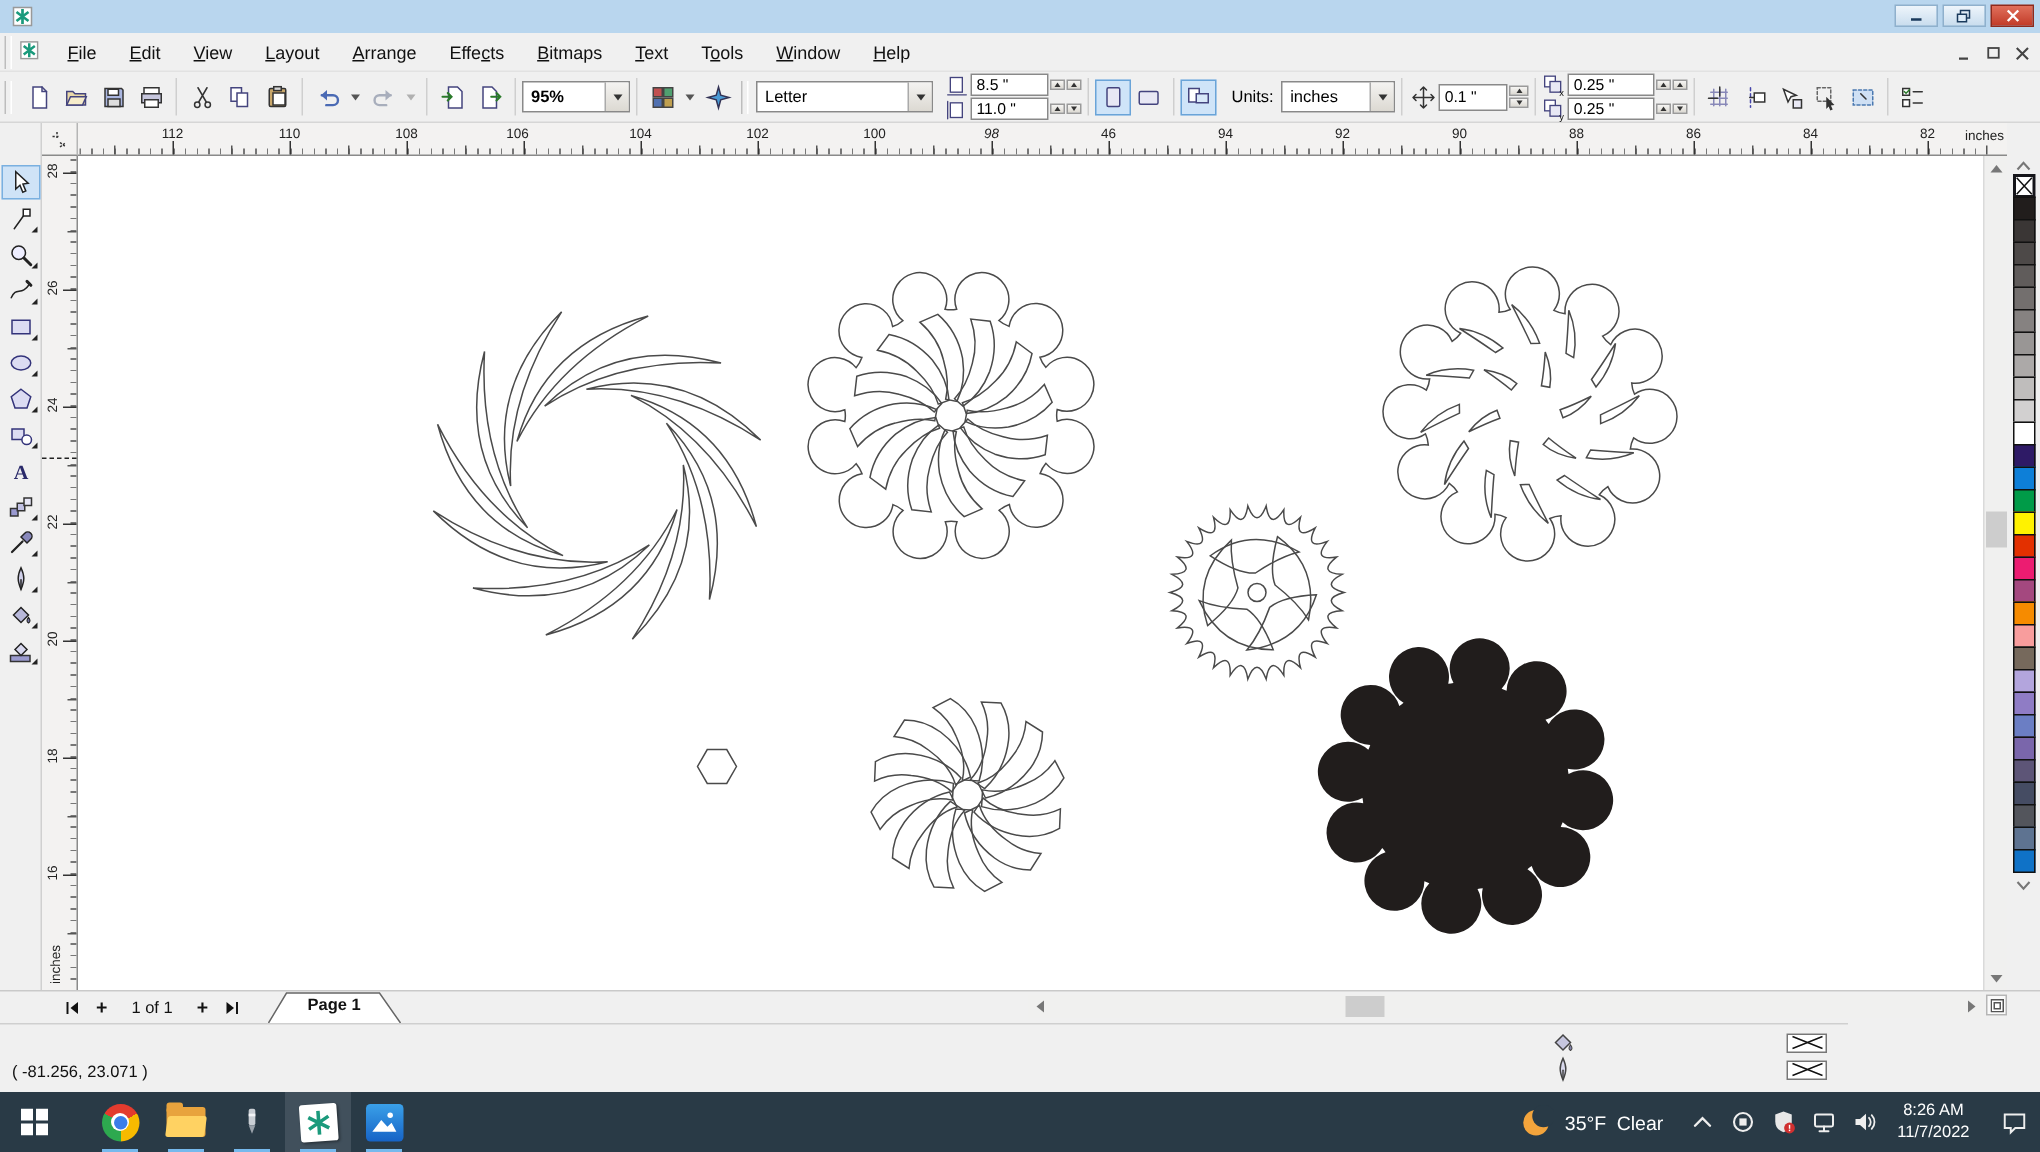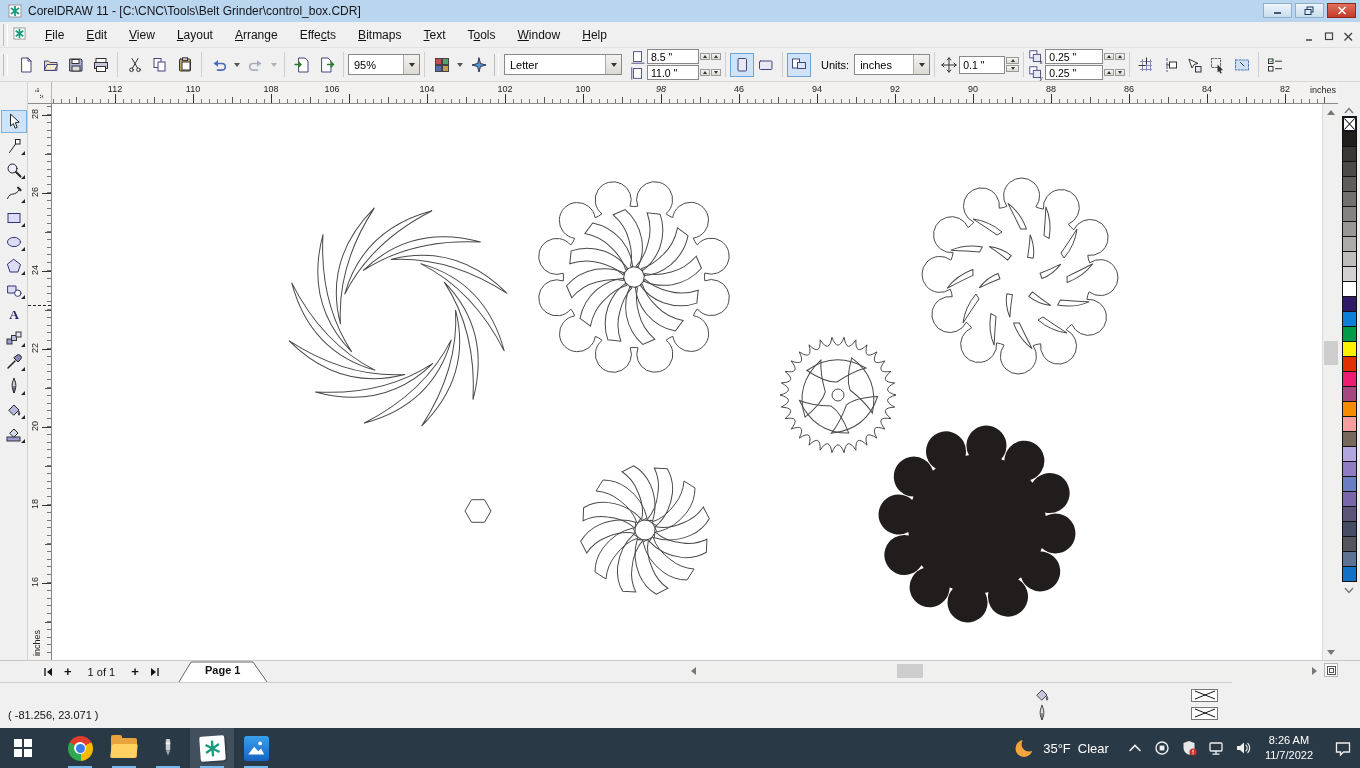--- a/index.html
+++ b/index.html
@@ -119,21 +119,20 @@
 
 <div class="screen">
 
   <div class="titlebar">
     <span class="appico">
       <svg width="14" height="14" viewBox="0 0 14 14">
           <rect x="1" y="1" width="12" height="12" fill="#fff" stroke="#999"></rect>
           <path d="M7 2 V12 M3 4 L11 10 M3 10 L11 4" stroke="#1b9a7c" stroke-width="1.8"></path>
         </svg>
     </span>
-    <span>CorelDRAW 11 - [C:\CNC\Tools\Belt Grinder\control_box.CDR]</span>
     <div class="win-controls">
       <div class="wbtn">
           <svg width="10" height="9" viewBox="0 0 10 9">
             <path d="M1 7 H8" stroke="#1a3a5c" stroke-width="1.6"></path>
           </svg>
         </div>
       <div class="wbtn">
           <svg width="11" height="10" viewBox="0 0 11 10">
             <rect x="3" y="1" width="6" height="5" fill="none" stroke="#1a3a5c"></rect>
             <rect x="1" y="3.5" width="6" height="5" fill="#dcebf7" stroke="#1a3a5c"></rect>
@@ -254,21 +253,21 @@
           </svg>
         </span>
         <span class="tb-btn">
           <svg width="18" height="18" viewBox="0 0 18 18" fill="none" stroke-linecap="round">
             <path d="M4 2 h6 l3 3 v11 H4 Z" fill="#fff" stroke="#44447e"></path>
             <path d="M9.5 8.5 h6 M13 6 L15.5 8.5 L13 11" stroke="#2a7a2a" stroke-width="1.4"></path>
           </svg>
         </span>
       </span>
     <span class="sep"></span>
-    <div class="combo" style="width:72px;">
+    <div class="combo" style="width:72px;font-weight:bold;">
       <span>95%</span>
       <span class="dd">
           <i></i>
         </span>
     </div>
     <span class="sep"></span>
     <span class="tb-btn">
         <svg width="18" height="18" viewBox="0 0 18 18" fill="none" stroke-linecap="round">
           <rect x="2.5" y="2.5" width="6" height="6" fill="#c05050" stroke="#444"></rect>
           <rect x="9.5" y="2.5" width="6" height="6" fill="#50a070" stroke="#444"></rect>
@@ -475,21 +474,21 @@
       </svg>
   </div>
   <div class="h-ruler" id="h-ruler">
     <span class="h-unit">inches</span>
   <span class="h-num" style="left: 63px;">112</span>
       <div class="htick" style="left: 63px;"></div>
       <span class="h-num" style="left: 141px;">110</span>
       <div class="htick" style="left: 141px;"></div>
       <span class="h-num" style="left: 219px;">108</span>
       <div class="htick" style="left: 219px;"></div>
-      <span class="h-num" style="left: 280px;">106</span>
+      <span class="h-num" style="left: 293px;">106</span>
       <div class="htick" style="left: 297px;"></div>
       <span class="h-num" style="left: 375px;">104</span>
       <div class="htick" style="left: 375px;"></div>
       <span class="h-num" style="left: 453px;">102</span>
       <div class="htick" style="left: 453px;"></div>
       <span class="h-num" style="left: 531px;">100</span>
       <div class="htick" style="left: 531px;"></div>
       <span class="h-num" style="left: 609px; font-style: italic;">98</span>
       <div class="htick" style="left: 609px;"></div>
       <span class="h-num" style="left: 687px;">46</span>

